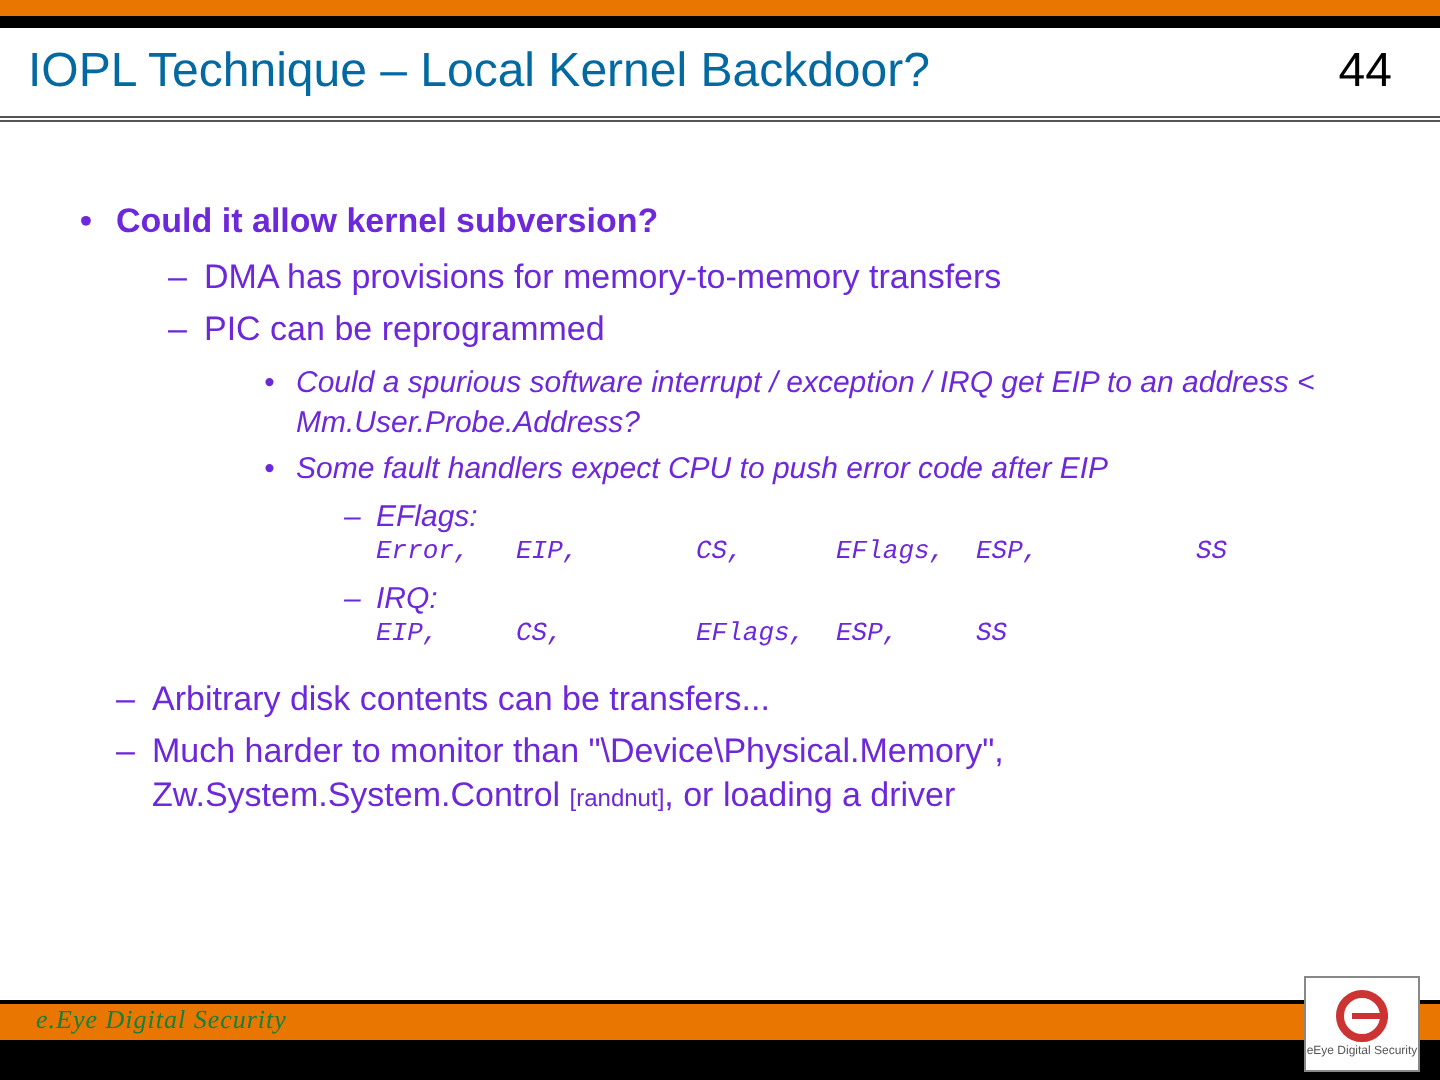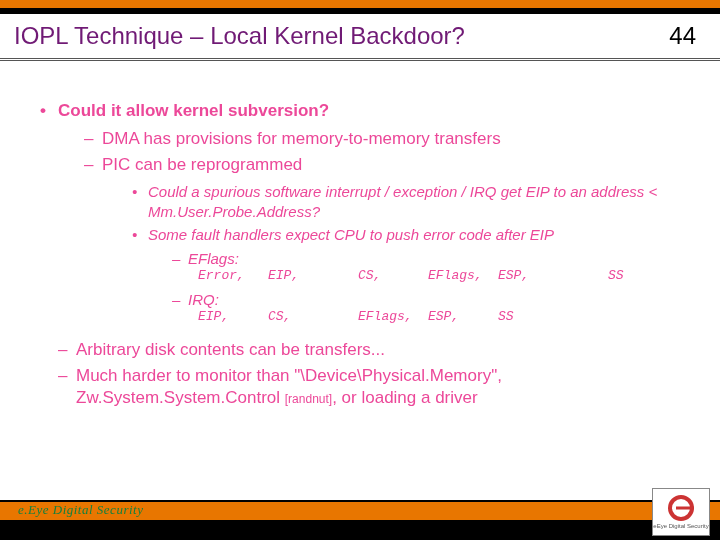--- a/index.html
+++ b/index.html
@@ -3,37 +3,37 @@
 <meta charset="utf-8">
 <style>
   * { margin: 0; padding: 0; box-sizing: border-box; }
   html, body { width: 720px; height: 540px; font-family: Arial, Helvetica, sans-serif; background: #fff; overflow: hidden; }
   .slide { width: 720px; height: 540px; position: relative; background: #fff; }
   .orange-bar-top { position: absolute; top: 0; left: 0; width: 720px; height: 8px; background: #e87600; }
   .black-bar-top  { position: absolute; top: 8px; left: 0; width: 720px; height: 6px; background: #000; }
   .thin-line-1    { position: absolute; top: 58px; left: 0; width: 720px; height: 1px; background: #555; }
   .thin-line-2    { position: absolute; top: 60px; left: 0; width: 720px; height: 1px; background: #555; }
 
-  .title { position: absolute; top: 22px; left: 14px; font-size: 24px; color: #701a75; white-space: nowrap; }
+  .title { position: absolute; top: 22px; left: 14px; font-size: 24px; color: #0369a1; white-space: nowrap; }
   .pagenum { position: absolute; top: 22px; right: 24px; font-size: 24px; color: #000; }
 
-  .body { position: absolute; top: 100px; left: 36px; width: 650px; color: #ec4899; font-size: 17px; line-height: 1.3; }
+  .body { position: absolute; top: 100px; left: 36px; width: 650px; color: #6d28d9; font-size: 17px; line-height: 1.3; }
   .body ul { list-style: none; }
   .lvl1 > li { margin-left: 0; padding-left: 22px; position: relative; margin-bottom: 6px; font-weight: bold; }
   .lvl1 > li::before { content: "•"; position: absolute; left: 4px; font-weight: bold; }
   .lvl2 { font-weight: normal; margin-top: 6px; }
   .lvl2 > li { margin-left: 26px; padding-left: 18px; position: relative; margin-bottom: 4px; }
   .lvl2 > li::before { content: "–"; position: absolute; left: 0; }
   .lvl3 { font-size: 15px; margin-top: 6px; font-style: italic; }
   .lvl3 > li { margin-left: 30px; padding-left: 16px; position: relative; margin-bottom: 4px; }
   .lvl3 > li::before { content: "•"; position: absolute; left: 0; }
   .lvl4 > li { margin-left: 24px; padding-left: 16px; position: relative; margin-bottom: 2px; }
   .lvl4 > li::before { content: "–"; position: absolute; left: 0; }
 
-  .reg-table { display: inline-grid; grid-template-columns: 70px 90px 70px 70px 110px 60px; font-family: "Courier New", monospace; font-size: 13px; vertical-align: top; margin-left: 10px; }
+  .reg-table { display: inline-grid; grid-template-columns: 70px 90px 70px 70px 110px 60px; font-family: "Courier New", monospace; font-size: 13px; vertical-align: top; }
   .reg-label { display: inline-block; width: 70px; }
 
   .mono { font-family: "Courier New", monospace; font-size: 13.5px; }
   .small { font-size: 12px; }
 
   .lvl2.outdent > li { margin-left: 0; }
   .lvl3.outdent > li { margin-left: 14px; }
 
   .footer-black  { position: absolute; bottom: 0;  left: 0; width: 720px; height: 20px; background: #000; }
   .footer-orange { position: absolute; bottom: 20px; left: 0; width: 720px; height: 18px; background: #e87600; }

